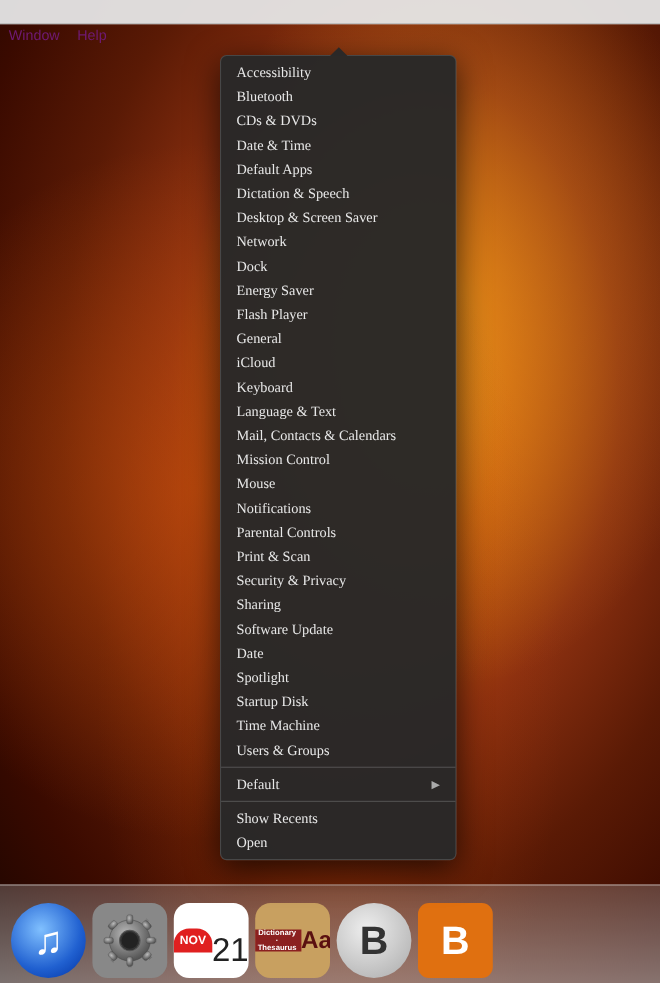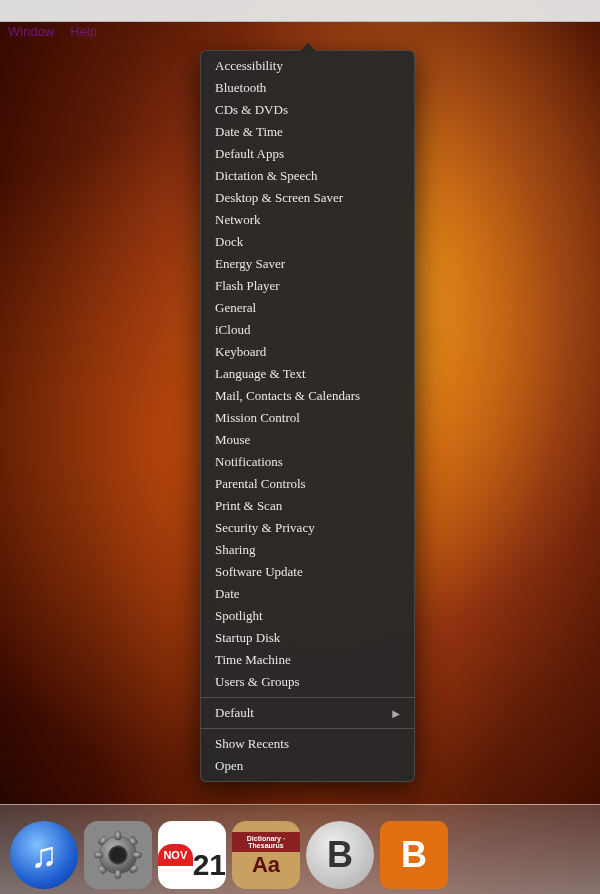--- a/index.html
+++ b/index.html
@@ -163,31 +163,31 @@
       border-radius: 14px 14px 0 0;
       display: flex;
       align-items: center;
       justify-content: center;
       color: white;
       font-size: 11px;
       font-weight: bold;
     }
     .cal-num {
       font-size: 30px;
-      font-weight: 700;
+      font-weight: 400;
       color: #222;
       line-height: 1;
       margin-top: 20px;
     }
 
     
     .dock-dict {
       background: #c8a060;
       border-radius: 14px;
-      flex-direction: column;
+      flex-direction: row;
       overflow: hidden;
       margin-top: 38px;
     }
     .dict-top {
       background: #8b2020;
       width: 100%;
       height: 20px;
       display: flex;
       align-items: center;
       justify-content: center;

